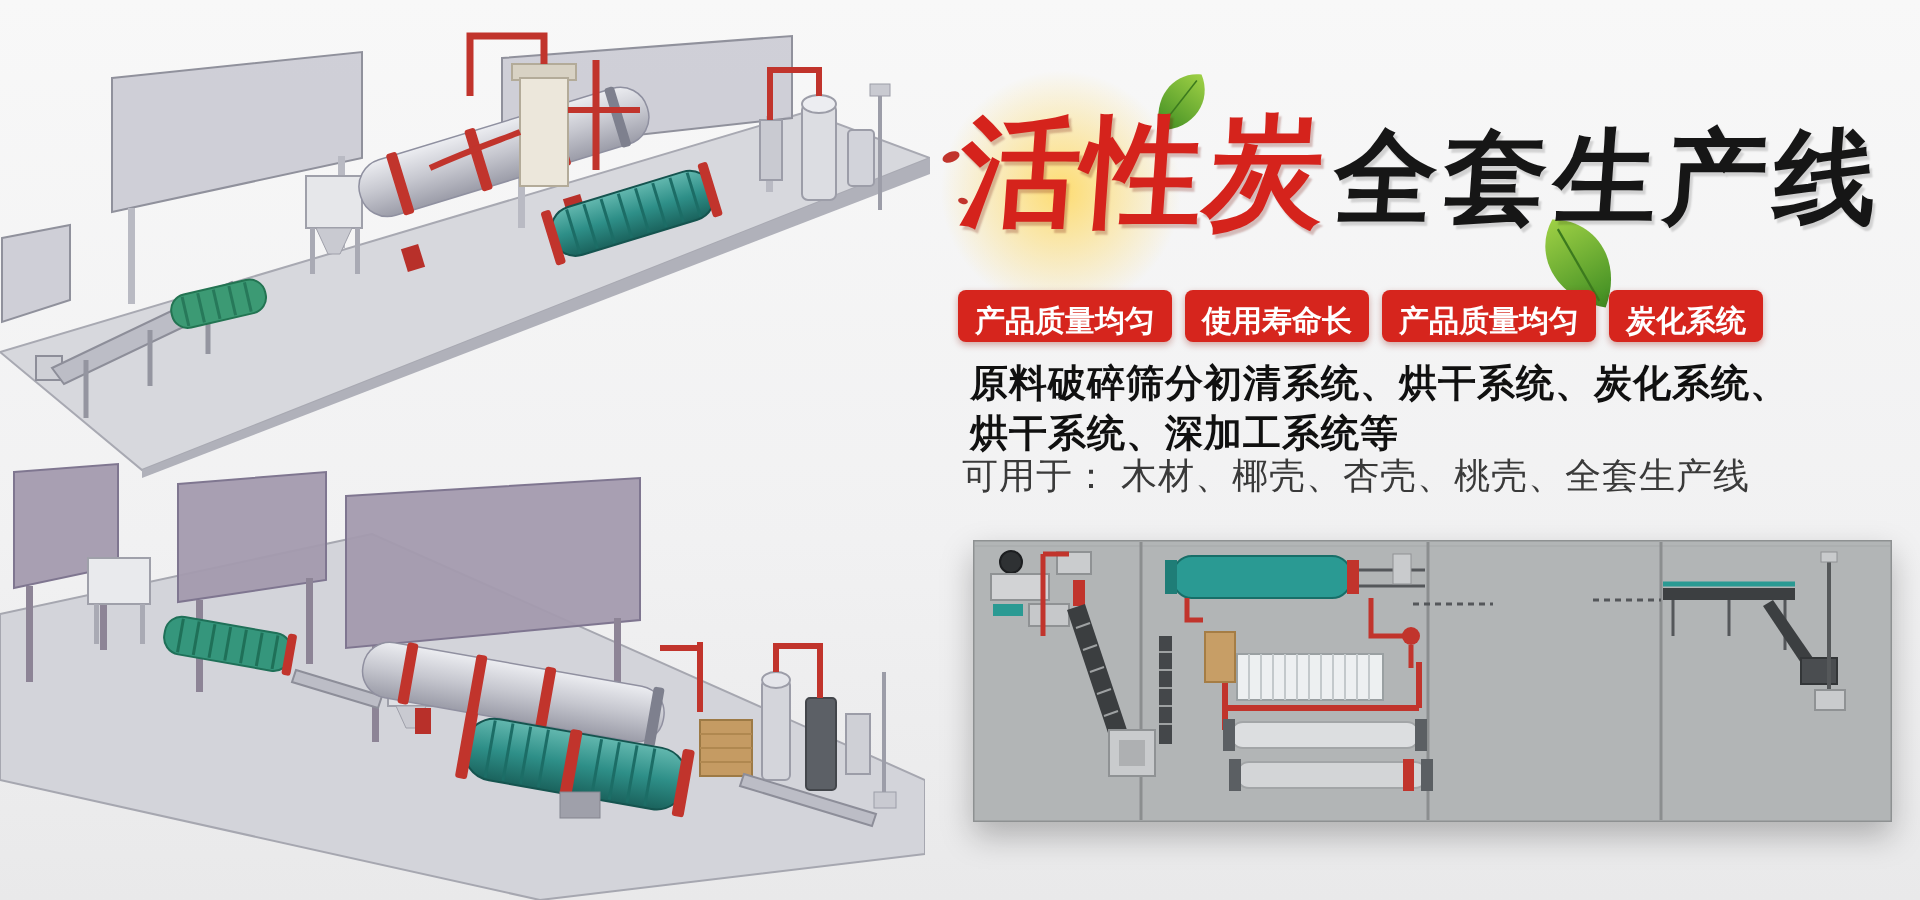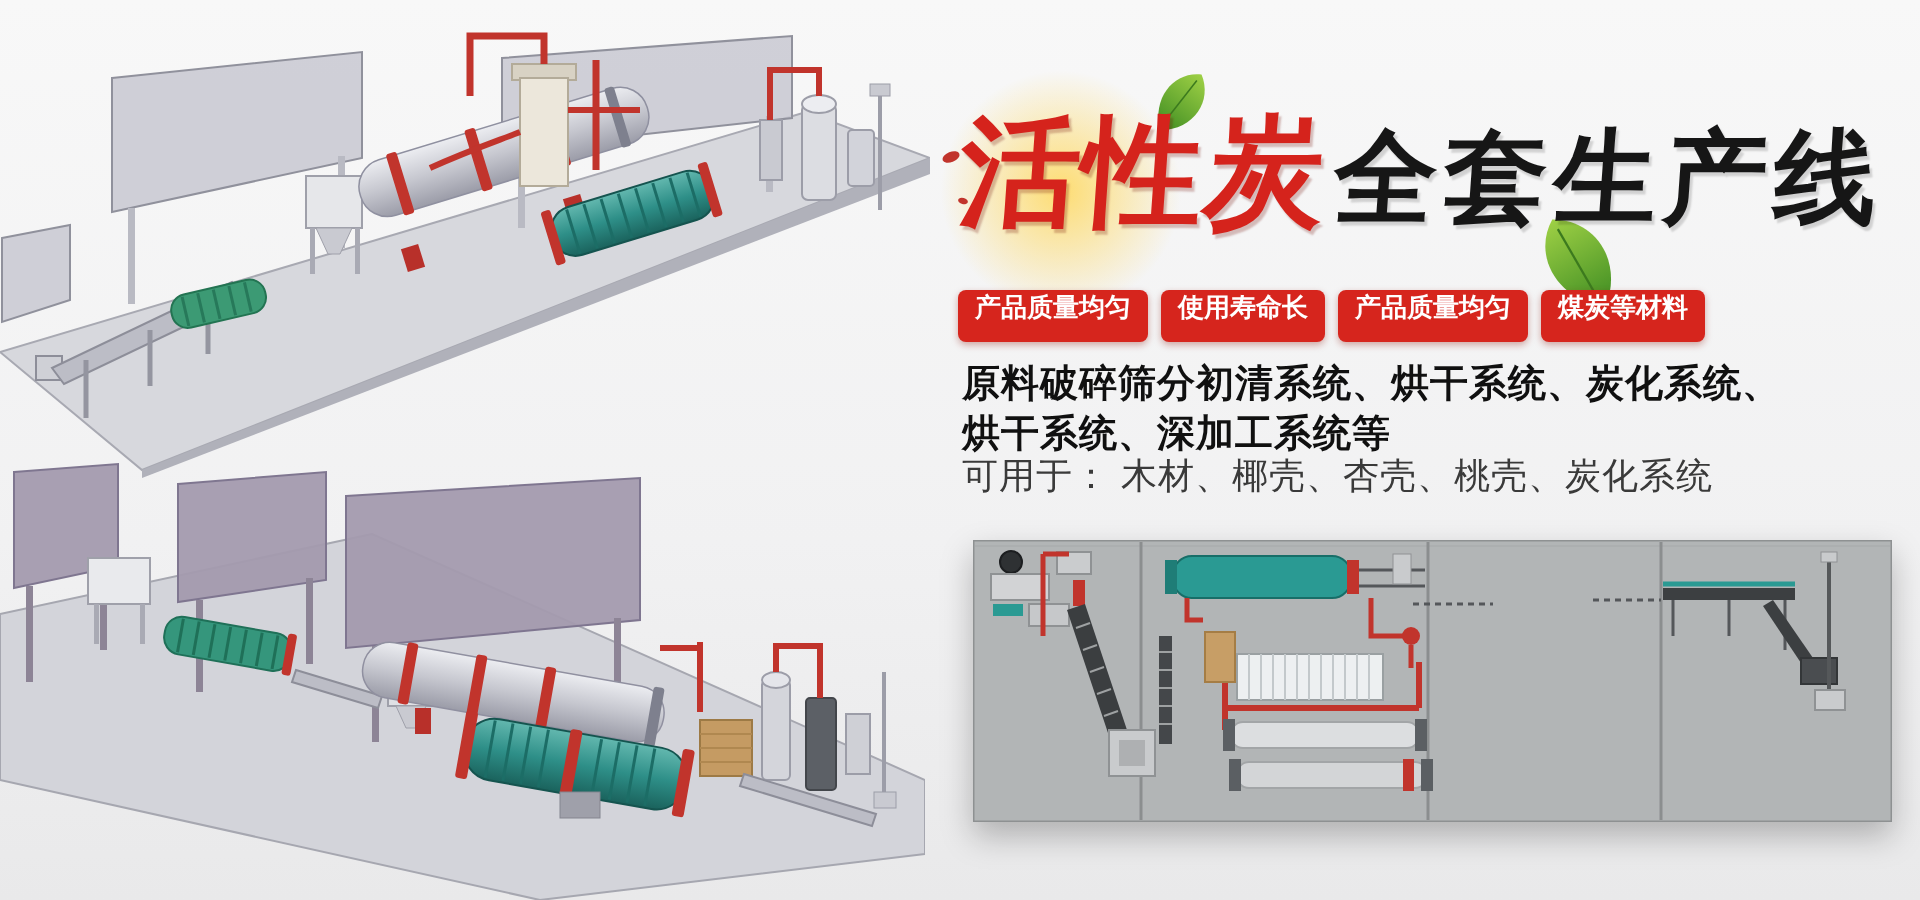--- a/index.html
+++ b/index.html
@@ -24,24 +24,24 @@
 
   .title{position:absolute;left:0;top:104px;z-index:1;white-space:nowrap;
          transform:skewX(-4deg);transform-origin:left bottom;line-height:1.12}
   .t-red{font-size:120px;font-weight:900;color:#d5231c;letter-spacing:2px;
          text-shadow:3px 4px 2px rgba(110,10,5,.25)}
   .t-black{font-size:103px;font-weight:900;color:#161616;letter-spacing:7px;margin-left:8px;
          text-shadow:3px 4px 2px rgba(0,0,0,.15)}
 
   .badges{position:absolute;left:2px;top:290px;display:flex;gap:13px;z-index:2}
   .badge{height:52px;padding:0 17px;background:#d6251d;border-radius:8px;color:#ffffff;
-         font-size:26px;font-weight:700;display:flex;align-items:flex-start;
+         font-size:30px;font-weight:700;display:flex;align-items:flex-end;
          box-shadow:0 3px 7px rgba(140,20,10,.35)}
 
-  .desc{position:absolute;left:6px;top:358px;font-size:38px;font-weight:800;color:#101010;
+  .desc{position:absolute;left:14px;top:358px;font-size:38px;font-weight:800;color:#101010;
         line-height:50px;letter-spacing:1px;z-index:2}
   .usage{position:absolute;left:6px;top:452px;font-size:36px;font-weight:400;color:#3a3a3a;
          letter-spacing:1px;z-index:2}
 
   .panel{position:absolute;left:17px;top:540px;width:919px;height:282px;background:#b2b5b6;
          box-shadow:0 14px 30px rgba(0,0,0,.25);z-index:2}
   .panel svg{display:block}
 </style>
 </head>
 <body>
@@ -263,30 +263,30 @@
       <div class="badge">
         <span>产品质量均匀</span>
       </div>
       <div class="badge">
         <span>使用寿命长</span>
       </div>
       <div class="badge">
         <span>产品质量均匀</span>
       </div>
       <div class="badge">
-        <span>煤炭等材料</span>
+        <span>炭化系统</span>
       </div>
     </div>
 
     <div class="desc">
       <div>原料破碎筛分初清系统、烘干系统、炭化系统、</div>
       <div>烘干系统、深加工系统等</div>
     </div>
 
-    <div class="usage">可用于： 木材、椰壳、杏壳、桃壳、炭化系统</div>
+    <div class="usage">可用于： 木材、椰壳、杏壳、桃壳、全套生产线</div>
 
     <div class="panel">
       <svg width="919" height="282" viewBox="0 0 919 282">
         <rect x="0" y="0" width="919" height="282" fill="#b2b5b6"></rect>
         <path d="M2,6 H917" stroke="#a6a9aa" stroke-width="1"></path>
         <path d="M168,2 V280 M455,2 V280 M688,2 V280" stroke="#8b8e8f" stroke-width="3"></path>
         <rect x="0.5" y="0.5" width="918" height="281" fill="none" stroke="#8e9192" stroke-width="2"></rect>
 
         <g>
           <circle cx="38" cy="22" r="11" fill="#2e3133" stroke="#1c1e20" stroke-width="2"></circle>

